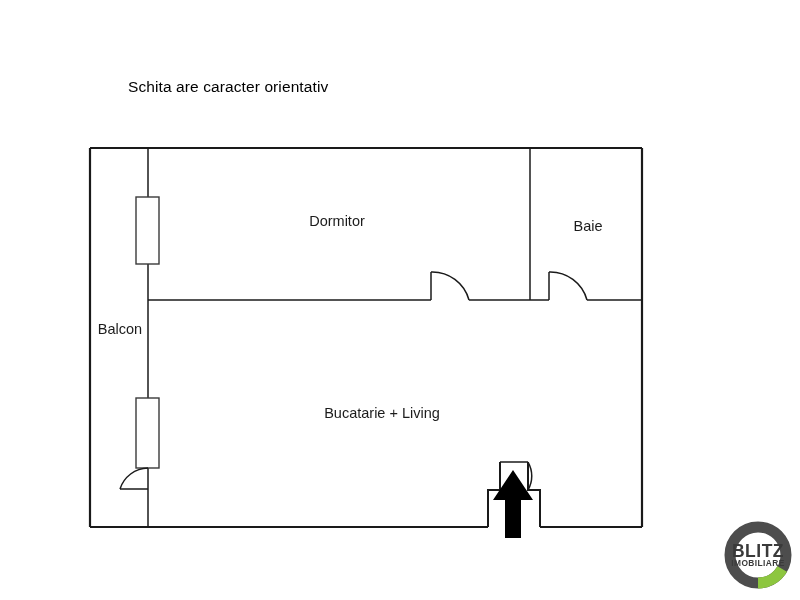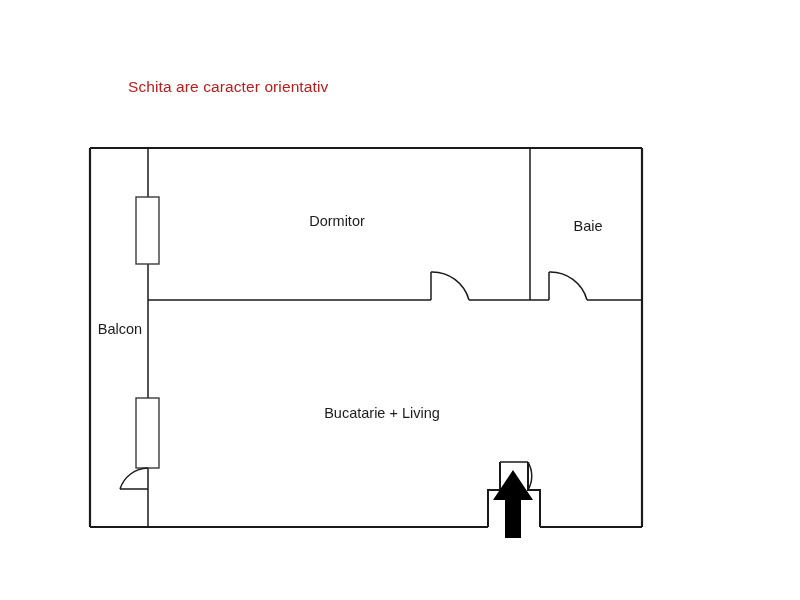--- a/index.html
+++ b/index.html
@@ -21,21 +21,21 @@
     top: 0;
     width: 800px;
     height: 600px;
     background: #ffffff;
   }
   .plan-title {
     position: absolute;
     left: 128px;
     top: 78px;
     font-size: 15.5px;
-    color: #b91c1c;
+    color: #000000;
     letter-spacing: 0.1px;
     white-space: nowrap;
   }
   svg.floorplan {
     position: absolute;
     left: 0;
     top: 0;
     width: 800px;
     height: 600px;
   }
@@ -135,14 +135,24 @@
     <g>
       <polygon points="513,470 533,500 521,500 521,538 505,538 505,500 493,500" fill="#000000" stroke="none"></polygon>
     </g>
 
     <text class="room-label" x="337" y="226" text-anchor="middle">Dormitor</text>
     <text class="room-label" x="588" y="231" text-anchor="middle">Baie</text>
     <text class="room-label" x="120" y="334" text-anchor="middle">Balcon</text>
     <text class="room-label" x="382" y="418" text-anchor="middle">Bucatarie + Living</text>
   </svg>
 
+  <div class="logo-wrap">
+    <svg viewBox="0 0 72 72" width="72" height="72">
+
+      <circle cx="36" cy="36" r="28" fill="none" stroke="#4d4d4d" stroke-width="11"></circle>
+
+      <path d="M 60.2 50 A 28 28 0 0 1 36 64" fill="none" stroke="#8dc63f" stroke-width="11" stroke-linecap="butt"></path>
+      <text class="logo-text-blitz" x="36" y="38" text-anchor="middle">BLITZ</text>
+      <text class="logo-text-imob" x="36" y="47" text-anchor="middle">IMOBILIARE</text>
+    </svg>
+  </div>
 
 </div>
 
 </body></html>

